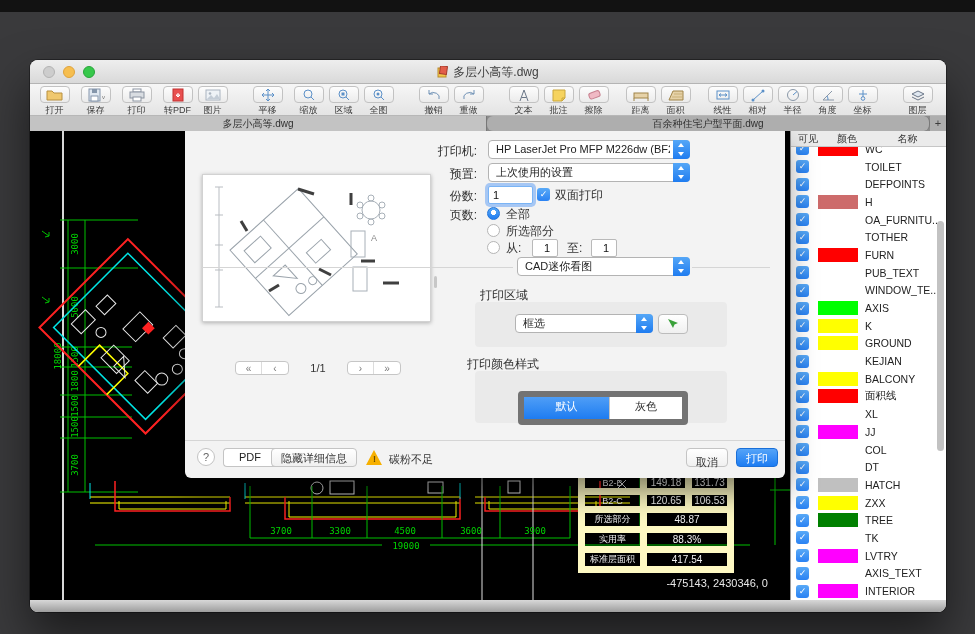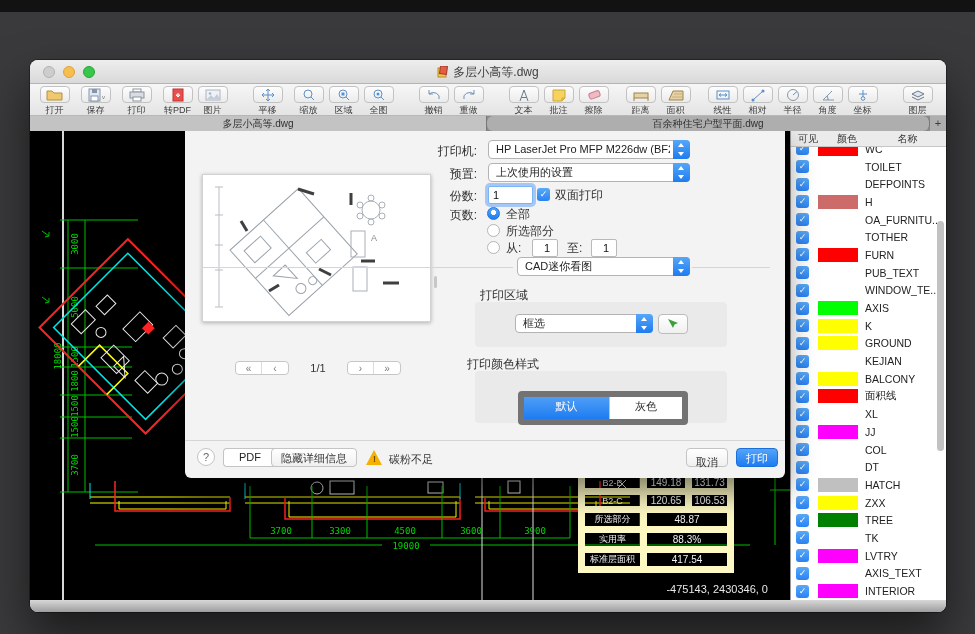--- a/index.html
+++ b/index.html
@@ -41,21 +41,21 @@
   .tab.left { width:457px; background:#c3c3c3; }
   .tab.right { flex:1; background:#aeaeae;border-radius:6px; }
   .tab-add { width:16px; background:#aeaeae; color:#3d3d3d; font-size:11px; line-height:14px;
     text-align:center; }
 
   
   .content { position:absolute; left:0; top:71px; width:916px; height:469px; overflow:hidden; }
   .canvas { position:absolute; left:0; top:0; width:760px; height:469px; background:#000; }
   .cad text { font-family:"DejaVu Sans Mono", monospace; font-size:9px; fill:#00d400; }
   .coords { position:absolute; left:560px; top:446px; width:178px; text-align:right;
-    color:#e8e8e8; font-size:11px; z-index:2;margin-top:6px; }
+    color:#e8e8e8; font-size:11px; z-index:2; }
   .cad-table { position:absolute; left:548px; top:339px; z-index:2; border-collapse:collapse; }
   .cad-table td { border:7px solid #fef9c3; color:#f2f2f2; font-size:10px; height:18px;
     text-align:center; padding:0 2px; white-space:nowrap; }
   .cad-table td:first-child { width:62px; font-size:9px; }
   .cad-table td:nth-child(2){ width:45px; } .cad-table td:nth-child(3){ width:42px; }
 
   
   .sidebar { position:absolute; left:760px; top:0; width:156px; height:469px; background:#fff;
     border-left:1px solid #9a9a9a; z-index:3; }
   .lp-header { position:absolute; left:0; top:0; right:0; height:16px; background:#ebebeb;

